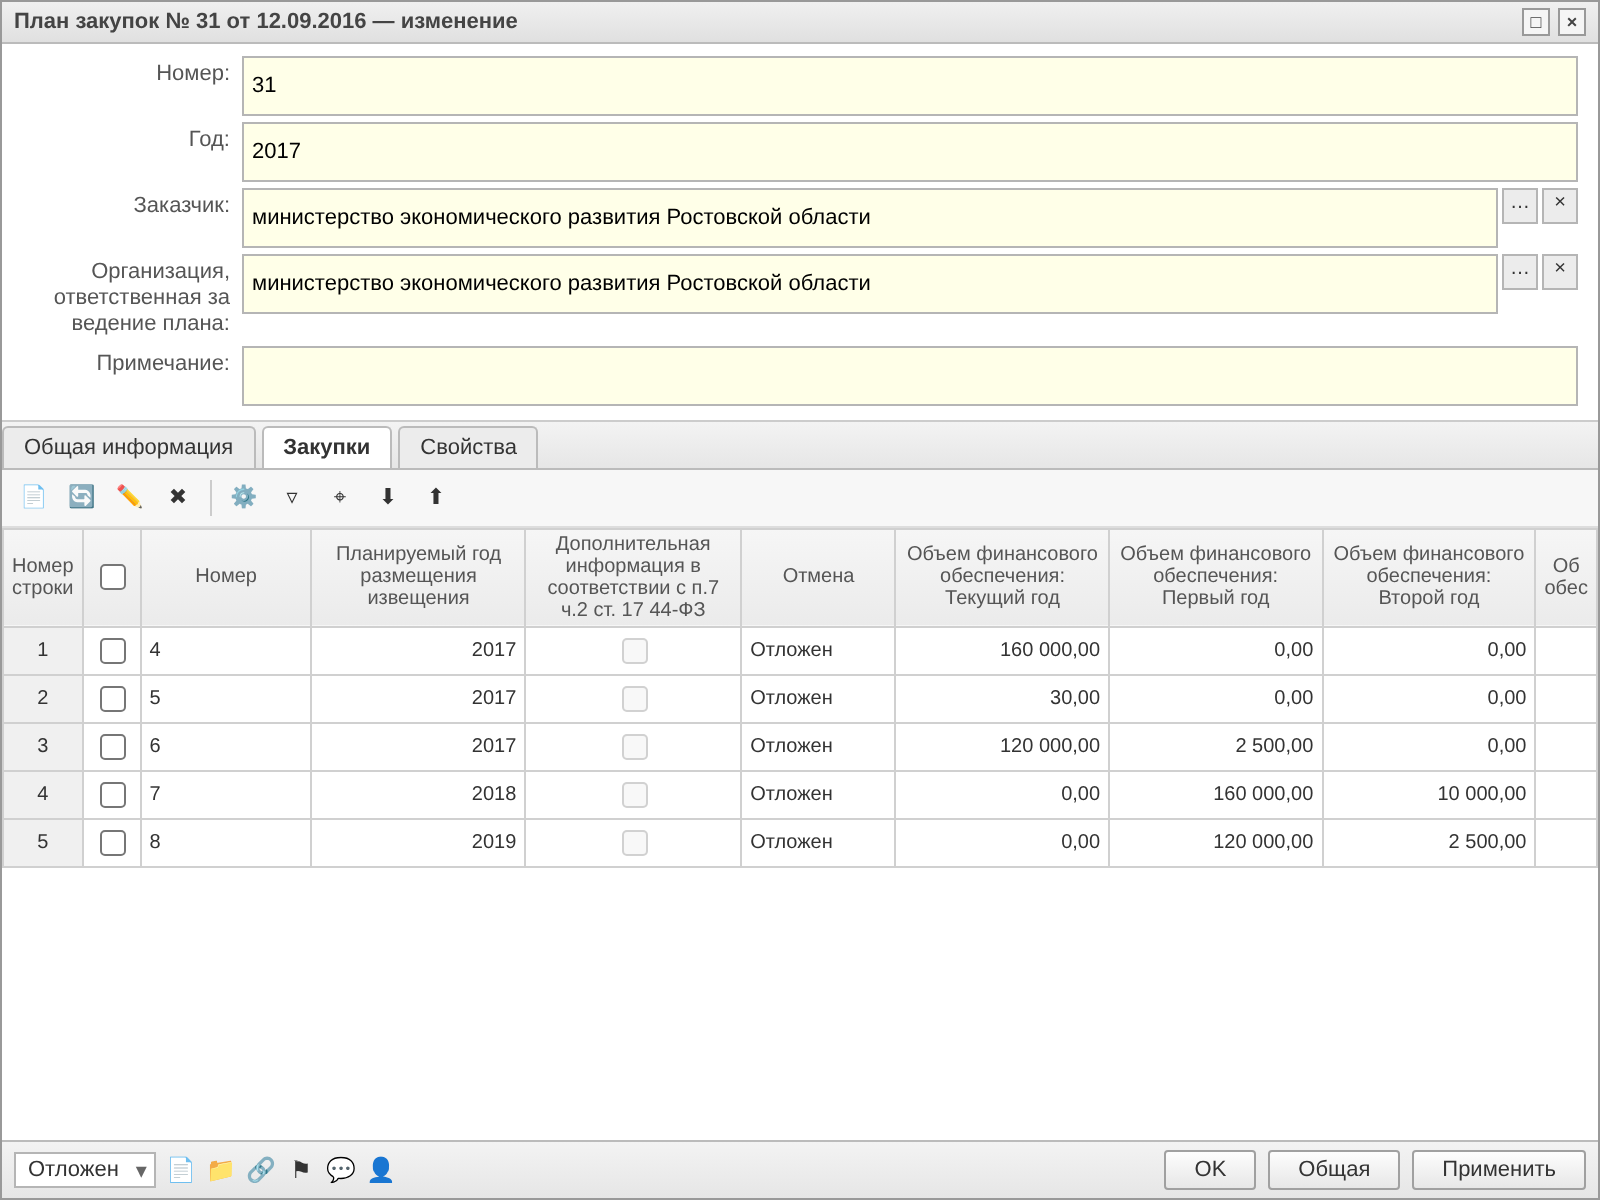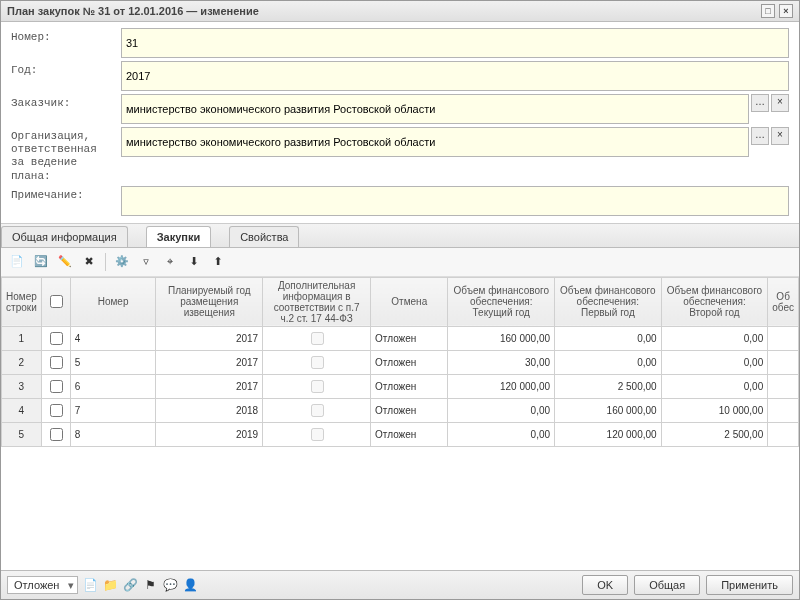--- a/index.html
+++ b/index.html
@@ -43,24 +43,24 @@
     padding: 6px 10px 4px 10px;
     background: #fff;
   }
   .form-row {
     display: flex;
     align-items: flex-start;
     margin-bottom: 3px;
   }
   .form-label {
     width: 110px;
+    text-align: right;
     padding-right: 6px;
     padding-top: 3px;
     color: #555;
-    font-family: Liberation Mono, monospace;
   }
   .form-input {
     flex: 1;
     background: #ffffe8;
     border: 1px solid #b5b5b5;
     padding: 2px 4px;
     height: 30px;
     font-size: 11px;
   }
   .form-input.with-btn {
@@ -81,21 +81,21 @@
     display: flex;
     background: linear-gradient(#f3f3f3,#e6e6e6);
     border-top: 1px solid #ccc;
     border-bottom: 1px solid #bbb;
     padding-top: 2px;
   }
   .tab {
     padding: 4px 10px;
     border: 1px solid #bbb;
     border-bottom: none;
-    margin-right: 18px;
+    margin-right: 3px;
     background: #ececec;
     cursor: pointer;
     border-radius: 3px 3px 0 0;
   }
   .tab.active {
     background: #fff;
     font-weight: bold;
   }
   .toolbar {
     display: flex;
@@ -190,21 +190,21 @@
     border-radius: 2px;
   }
   .small-icon { width:16px; height:16px; display:flex; align-items:center; justify-content:center; font-size:12px; cursor:pointer;}
 </style>
 </head>
 <body>
 
 <div class="window">
 
   <div class="titlebar">
-    <span>План закупок № 31 от 12.01.2016 — изменение</span>
+    <span>План закупок № 31 от 12.09.2016 — изменение</span>
     <div class="titlebar-buttons">
       <div class="titlebar-btn">□</div>
       <div class="titlebar-btn">×</div>
     </div>
   </div>
 
   <div class="form-area">
     <div class="form-row">
       <div class="form-label">Номер:</div>
       <input class="form-input" value="31" style="">

